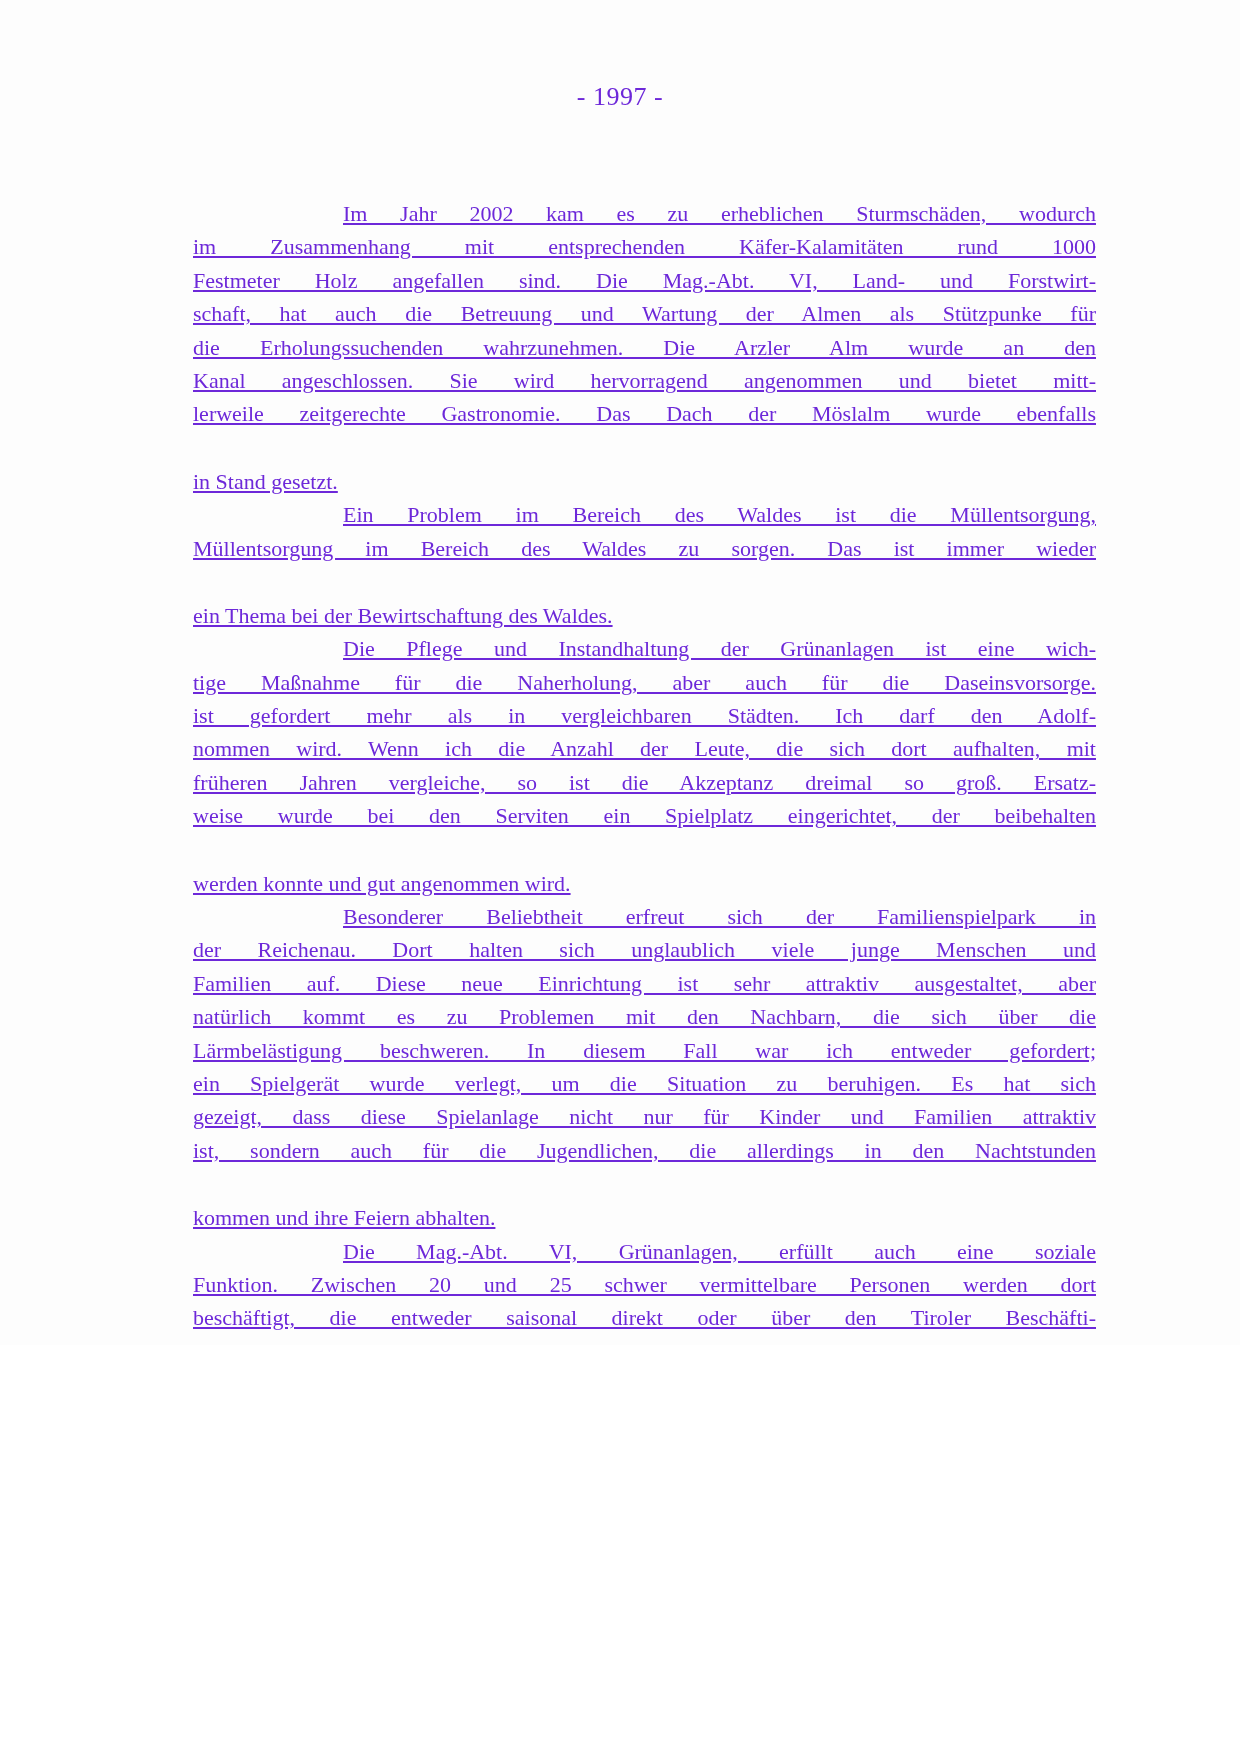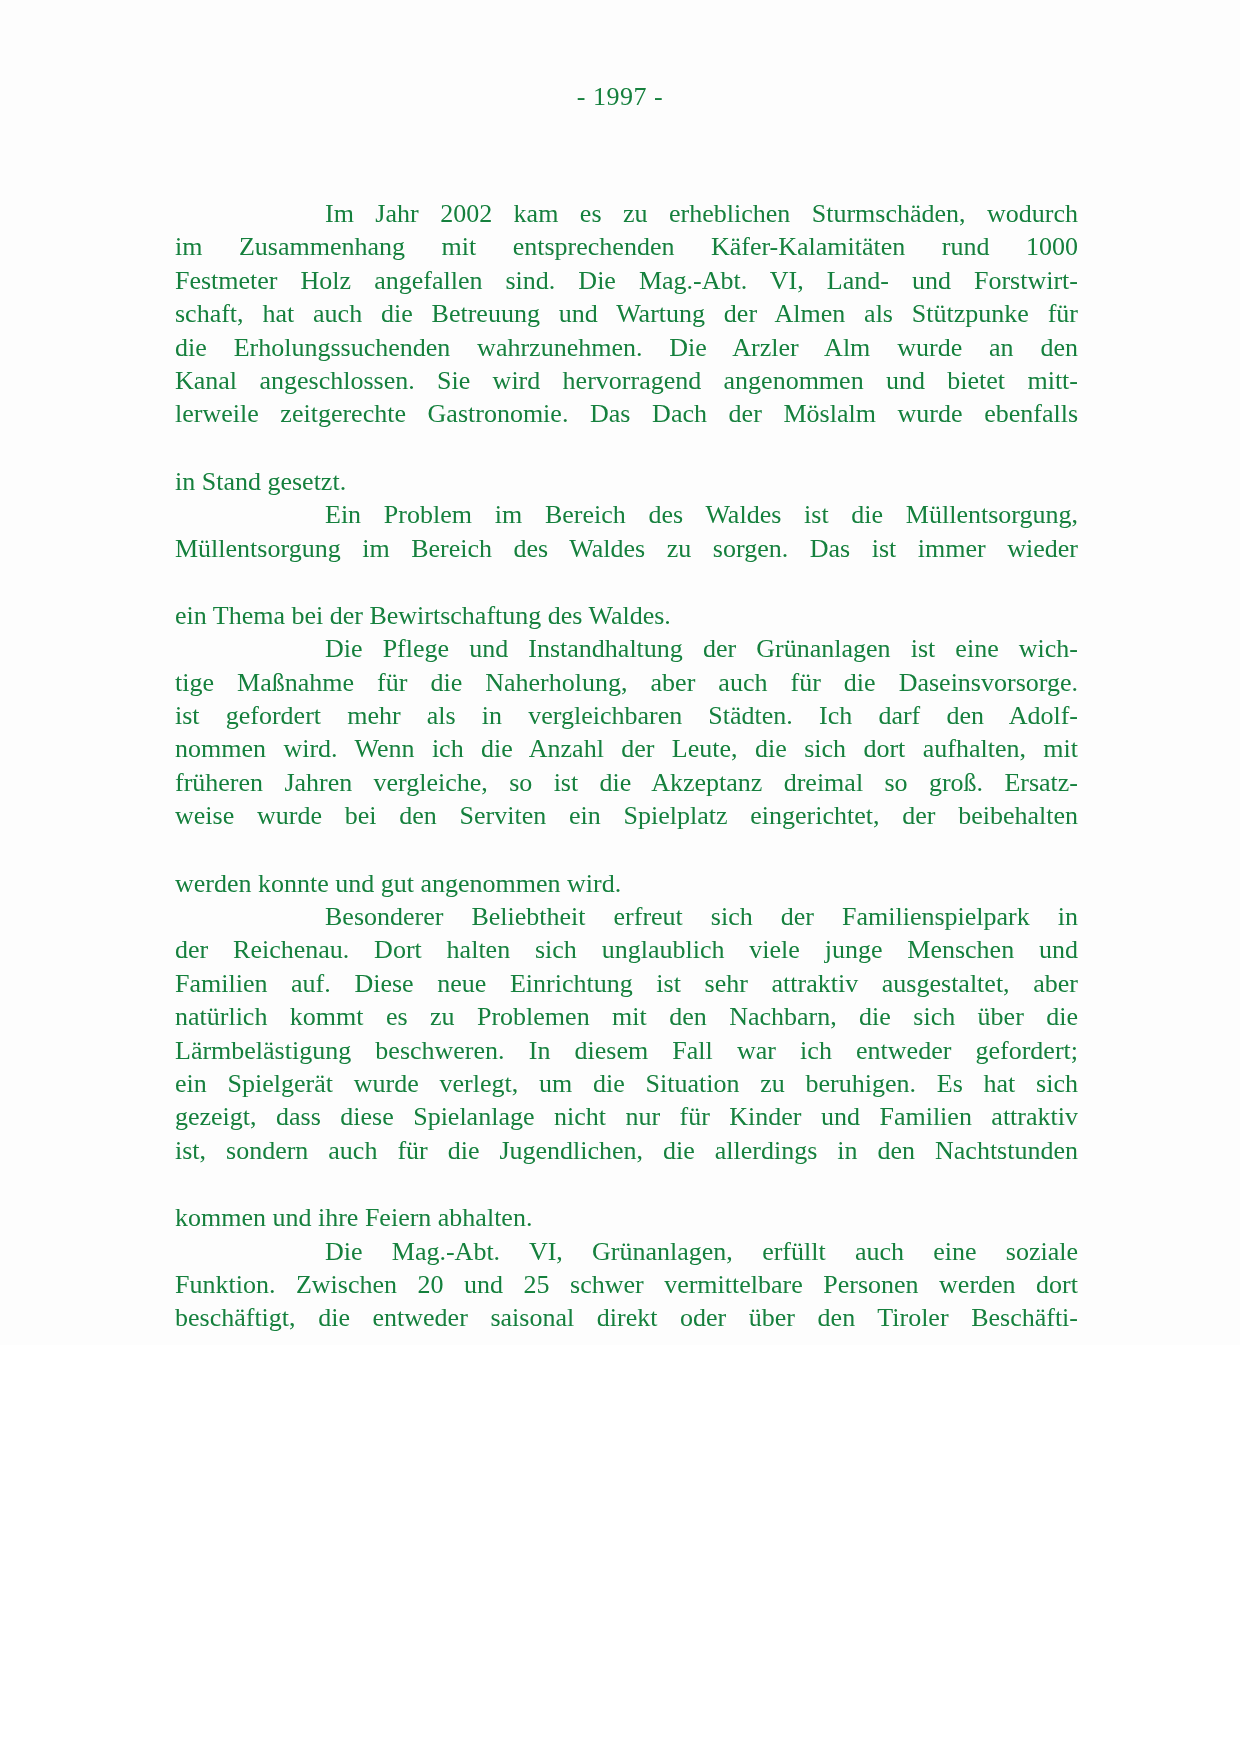--- a/index.html
+++ b/index.html
@@ -6,39 +6,40 @@
     margin: 0;
     padding: 0;
     background: #ffffff;
   }
   .page {
     position: relative;
     width: 1240px;
     height: 1345px;
     background: #fdfdfd;
     font-family: "Liberation Serif", "DejaVu Serif", serif;
-    color: #15803d;
+    color: #6d28d9;
     overflow: hidden;
   }
   .page-number {
     position: absolute;
     top: 82px;
     left: 0;
     width: 1240px;
     text-align: center;
     font-size: 26px;
     letter-spacing: 0.5px;
   }
   .text-block {
     position: absolute;
     top: 197px;
-    left: 175px;
+    left: 193px;
     width: 903px;
-    font-size: 26px;
+    font-size: 22px;
     line-height: 33.4px;
+    text-decoration: underline;
   }
   .paragraph {
     margin: 0;
     padding: 0;
   }
   .line {
     height: 33.4px;
     text-align: justify;
     text-align-last: justify;
     text-justify: inter-word;

